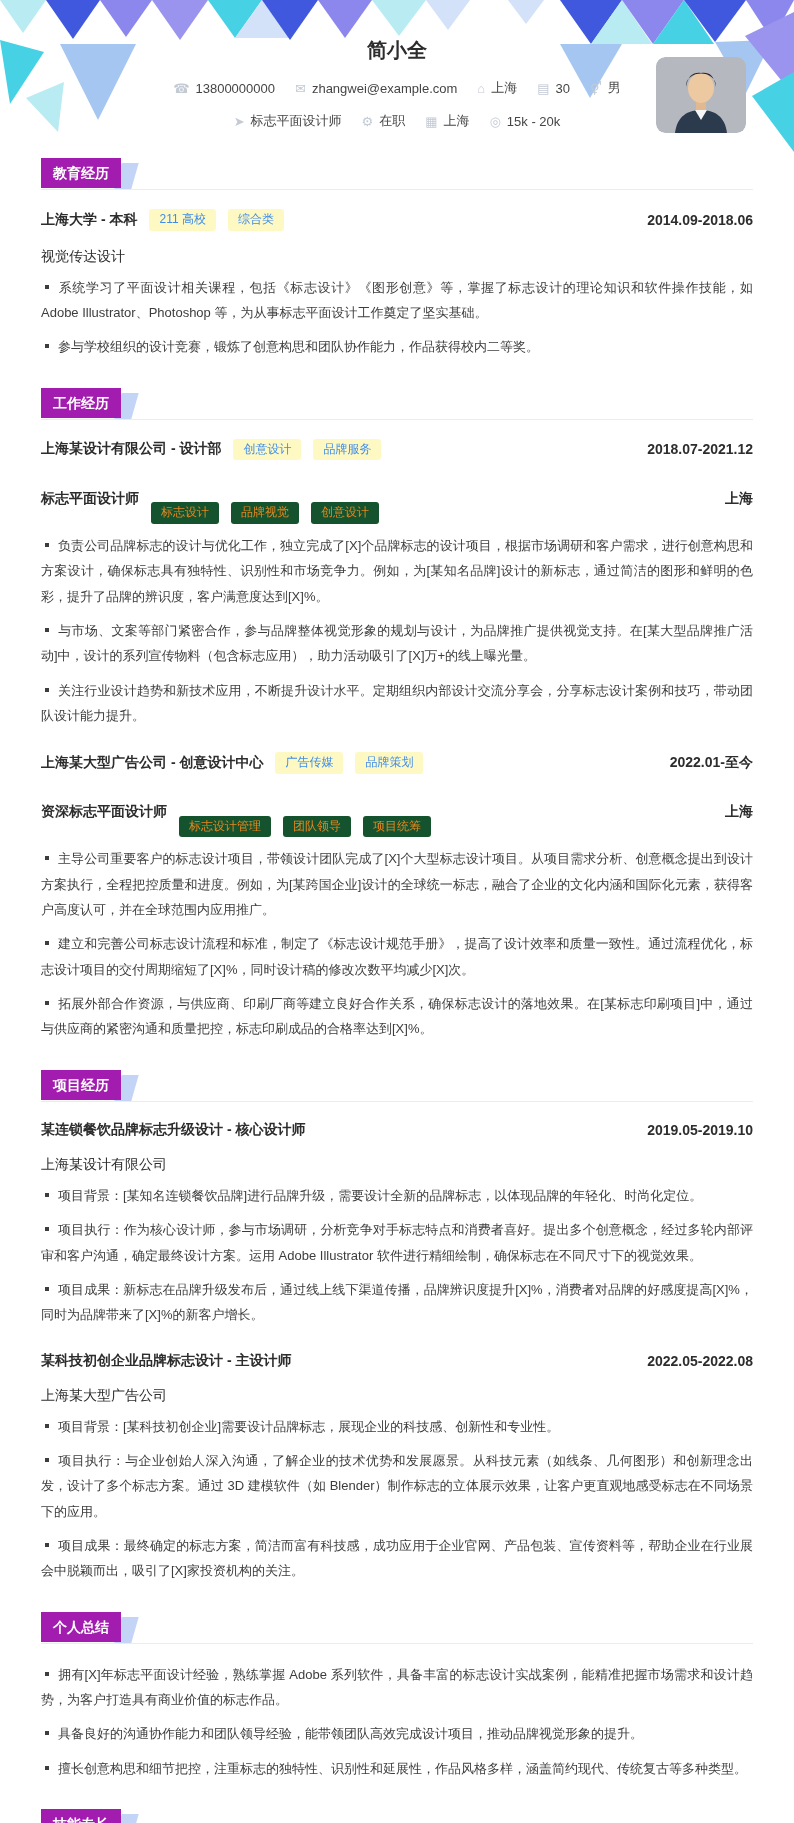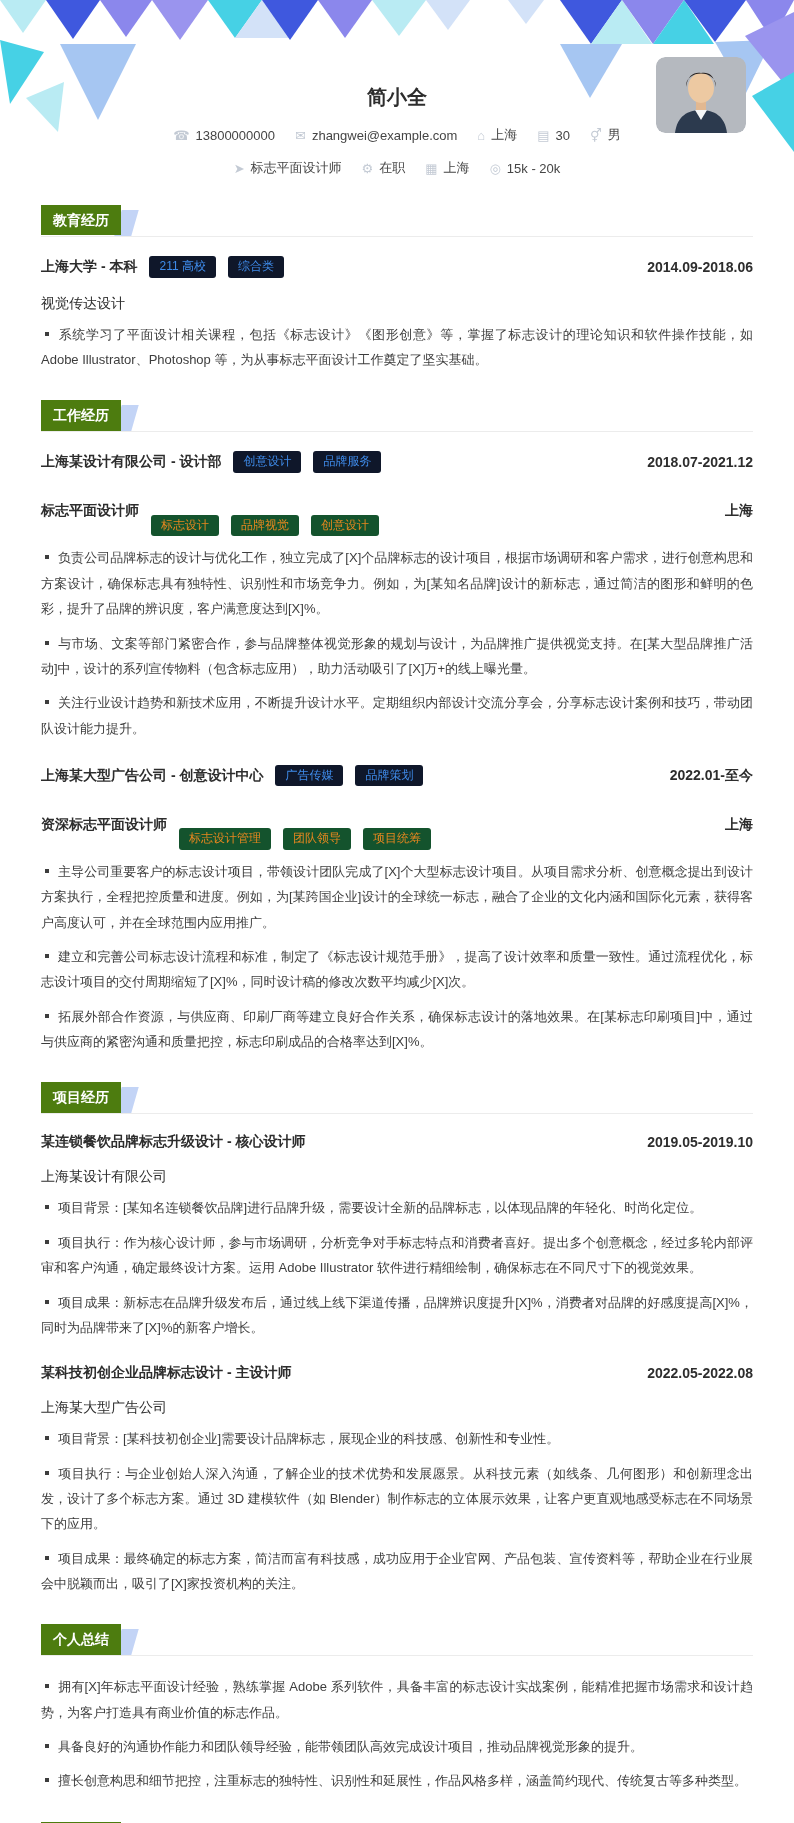--- a/index.html
+++ b/index.html
@@ -1,35 +1,35 @@
 <!DOCTYPE html>
 <html><head>
 <meta charset="utf-8">
 <style>
   html,body{margin:0;padding:0;background:#fff;}
   body{width:794px;font-family:"Liberation Sans","DejaVu Sans",sans-serif;color:#3d3d3d;}
   .page{position:relative;width:794px;min-height:1823px;overflow:hidden;background:#fff;}
   .banner{position:absolute;top:0;left:0;z-index:0;}
   .avatar{position:absolute;top:57px;right:48px;width:90px;height:76px;border-radius:9px;overflow:hidden;z-index:3;}
   .header-wrap{position:relative;z-index:2;}
-  .name{margin:0;padding-top:84px;text-align:center;font-size:20px;font-weight:bold;color:#2d2d2d;}
+  .name{margin:0;padding-top:37px;text-align:center;font-size:20px;font-weight:bold;color:#2d2d2d;}
   .contact-row{display:flex;justify-content:center;align-items:center;gap:20px;font-size:13px;color:#454545;margin-top:15px;}
   .contact-item{display:flex;align-items:center;gap:6px;}
   .ci{color:#c3cad4;font-size:13px;line-height:1;}
   .content{position:relative;z-index:1;padding:0 41px 60px 41px;}
   .section{margin-top:28px;}
   .sec-head{position:relative;border-bottom:1px solid #ececec;height:31px;}
-  .badge{position:relative;z-index:2;display:inline-block;background:#4d7c0f;color:#fff;font-size:14px;font-weight:bold;padding:5px 12px;line-height:1.45;}
+  .badge{position:relative;z-index:2;display:inline-block;background:#a21caf;color:#fff;font-size:14px;font-weight:bold;padding:5px 12px;line-height:1.45;}
   .badge-tab{position:absolute;left:77px;top:5px;width:17px;height:26px;background:#c3d4f6;transform:skewX(-16deg);z-index:1;}
   .entry-row{display:flex;justify-content:space-between;align-items:center;margin-top:19px;}
   .entry-left{display:flex;align-items:center;gap:12px;flex-wrap:wrap;}
   .entry-title{font-size:14px;font-weight:bold;color:#2d2d2d;}
   .entry-date{font-size:14px;font-weight:bold;color:#2d2d2d;white-space:nowrap;}
   .tag{font-size:12px;padding:3px 10px;border-radius:3px;line-height:1.3;}
-  .tag-blue{background:#0f172a;color:#3f8ceb;}
+  .tag-blue{background:#fef9c3;color:#3f8ceb;}
   .tag-orange{background:#14532d;color:#e8871f;margin-top:29px;}
   .sub-bold{font-size:14px;font-weight:normal;color:#2d2d2d;margin-top:17px;}
   .bullet{font-size:13px;line-height:1.95;margin:9px 0;color:#3d3d3d;text-align:justify;}
   .b-dot{display:inline-block;width:4px;height:4px;background:#3d3d3d;margin:0 9px 3px 4px;}
   .skills-grid{display:grid;grid-template-columns:1fr 1fr;column-gap:80px;row-gap:20px;margin-top:24px;}
   .skill{display:flex;align-items:center;}
   .skill-name{font-size:13px;color:#2d2d2d;margin-right:14px;white-space:nowrap;}
 </style>
 </head>
 <body>
@@ -130,20 +130,21 @@
       <div class="entry-row">
         <div class="entry-left">
           <span class="entry-title">上海大学 - 本科</span>
           <span class="tag tag-blue">211 高校</span>
           <span class="tag tag-blue">综合类</span>
         </div>
         <span class="entry-date">2014.09-2018.06</span>
       </div>
       <div class="sub-bold">视觉传达设计</div>
       <p class="bullet"><span class="b-dot"></span><span>系统学习了平面设计相关课程，包括《标志设计》《图形创意》等，掌握了标志设计的理论知识和软件操作技能，如 Adobe Illustrator、Photoshop 等，为从事标志平面设计工作奠定了坚实基础。</span></p>
+      <p class="bullet"><span class="b-dot"></span><span>参与学校组织的设计竞赛，锻炼了创意构思和团队协作能力，作品获得校内二等奖。</span></p>
     </div>
 
     <div class="section">
       <div class="sec-head">
         <span class="badge">工作经历</span>
         <span class="badge-tab"></span>
       </div>
 
       <div>
         <div class="entry-row">

